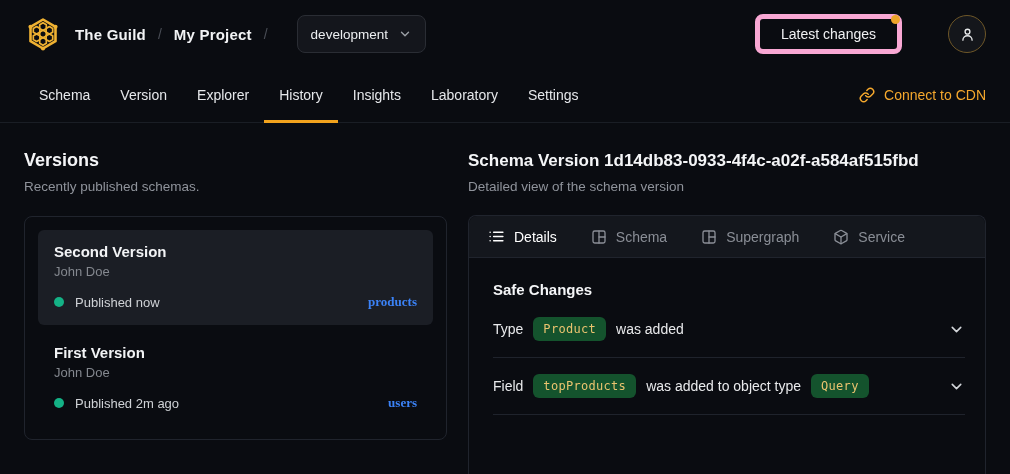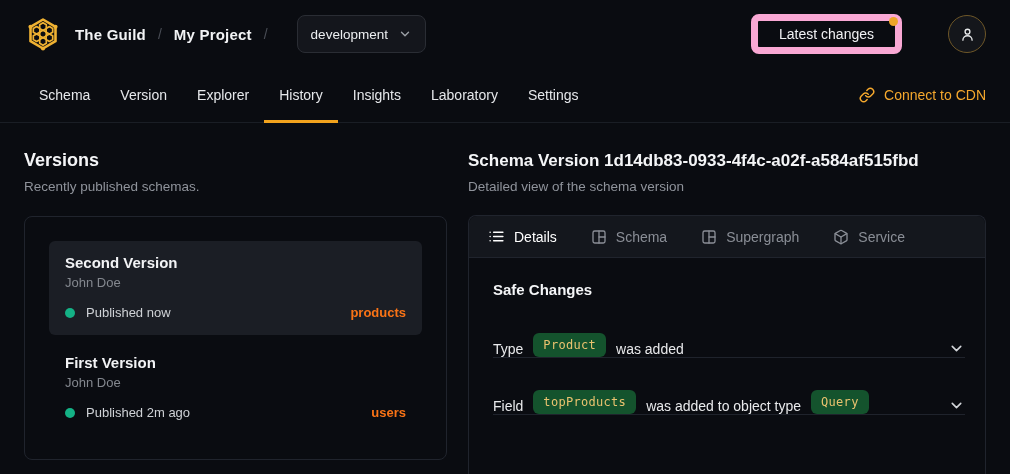--- a/index.html
+++ b/index.html
@@ -19,21 +19,21 @@
   .project-name { font-size:15px; font-weight:700; letter-spacing:.2px; }
   .env-select {
     margin-left:17px; height:38px; padding:0 13px; display:flex; align-items:center; gap:10px;
     background:#14161c; border:1px solid #2a2d34; border-radius:8px;
     color:#eceef0; font-size:13.5px; cursor:pointer;
   }
   .env-select svg { color:#9ca0a6; }
   .header-right { margin-left:auto; display:flex; align-items:center; }
   .latest-btn {
     position:relative; height:40px; padding:0 21px; background:transparent;
-    border:7px solid #f9a8d4; border-radius:8px; color:#f0f1f3; font-size:14px;
+    border:5px solid #f9a8d4; border-radius:8px; color:#f0f1f3; font-size:14px;
     font-family:"Liberation Sans", sans-serif; cursor:pointer;
   }
   .notif-dot { position:absolute; top:-4px; right:-3px; width:9px; height:9px; border-radius:50%; background:#eda428; }
   .get-started { margin-left:50px; width:92px; }
   .gs-title { font-size:13.5px; font-weight:700; color:#f3f4f6; }
   .gs-sub { font-size:12px; color:#8d9199; margin-top:3px; white-space:nowrap; }
   .gs-bar { margin-top:7px; height:5px; border-radius:3px; background:#2e3136; overflow:hidden; }
   .gs-fill { height:100%; background:#f0ad2c; border-radius:3px; }
   .avatar {
     margin-left:46px; width:38px; height:38px; border-radius:50%;
@@ -45,40 +45,40 @@
   .main-nav { height:55px; padding:0 24px; display:flex; align-items:stretch; border-bottom:1px solid #1a1e25; }
   .nav-tab { padding:0 15px; display:flex; align-items:center; font-size:14px; color:#e6e8eb; position:relative; cursor:pointer; }
   .nav-tab.active { font-weight:400; }
   .nav-tab.active::after { content:""; position:absolute; left:0; right:0; bottom:-1px; height:3px; background:#f2a31d; }
   .cdn-link { margin-left:auto; display:flex; align-items:center; gap:9px; color:#f5a82d; font-size:14px; cursor:pointer; }
   
   .content { display:flex; padding:14px 24px 0 24px; }
   .versions-col { width:423px; flex-shrink:0; }
   .col-title { font-size:18px; font-weight:700; margin-top:13px; color:#f4f5f7; }
   .col-sub { font-size:13.5px; color:#8f939b; margin-top:8px; }
-  .versions-card { margin-top:22px; border:1px solid #20242d; border-radius:8px; padding:24px; display:flex; flex-direction:column; gap:6px; }
+  .versions-card { margin-top:22px; border:1px solid #20242d; border-radius:8px; padding:13px; display:flex; flex-direction:column; gap:6px; }
   .version-item { border-radius:6px; padding:13px 16px 15px; cursor:pointer; }
   .version-item.selected { background:#1b1e25; }
   .v-name { font-size:15px; font-weight:700; color:#f2f3f5; }
   .v-author { font-size:13px; color:#84888f; margin-top:4px; }
   .v-meta { margin-top:15px; display:flex; align-items:center; }
   .dot-green { width:10px; height:10px; border-radius:50%; background:#14b286; margin-right:11px; flex-shrink:0; }
   .v-pub { font-size:13px; color:#cfd2d6; }
-  .v-service { margin-left:auto; font-size:13px; font-weight:700; color:#f97316; }
+  .v-service { margin-left:auto; font-size:13px; font-weight:700; color:#3b82f6;font-family:Liberation Serif, serif; }
   
   .detail-col { margin-left:21px; flex:1; min-width:0; }
   .detail-title { font-size:17px; font-weight:700; color:#f4f5f7; margin-top:14px; white-space:nowrap; }
   .detail-sub { font-size:13.5px; color:#8f939b; margin-top:8px; }
   .detail-card { margin-top:21px; border:1px solid #20242d; border-bottom:none; border-radius:8px 8px 0 0; height:320px; }
   .detail-tabs { display:flex; align-items:center; background:#14171d; height:42px; padding:0 19px; gap:34px; border-bottom:1px solid #20242d; border-radius:8px 8px 0 0; }
   .dtab { display:flex; align-items:center; gap:9px; font-size:14px; color:#8a8e96; cursor:pointer; }
   .dtab.active { color:#ffffff;align-items:center; }
   .detail-body { padding:0 20px 0 24px; }
   .section-title { font-size:15px; font-weight:700; color:#f4f5f7; margin:23px 0 3px; }
-  .change-row { display:flex; align-items:flex-end; height:57px; border-bottom:1px solid #1f232c; gap:10px; font-size:14px; color:#e9eaec; }
+  .change-row { display:flex; align-items:center; height:57px; border-bottom:1px solid #1f232c; gap:10px; font-size:14px; color:#e9eaec; }
   .code-chip {
     background:#14532d; border-radius:6px; padding:5px 10px;
     font-family:"DejaVu Sans Mono", monospace; font-size:12px; color:#eac36f; letter-spacing:.3px;
     white-space:nowrap;
   }
   .row-chevron { margin-left:auto; color:#d3d6da; display:flex; cursor:pointer; }
   svg { display:block; }
 </style>
 </head>
 <body>

